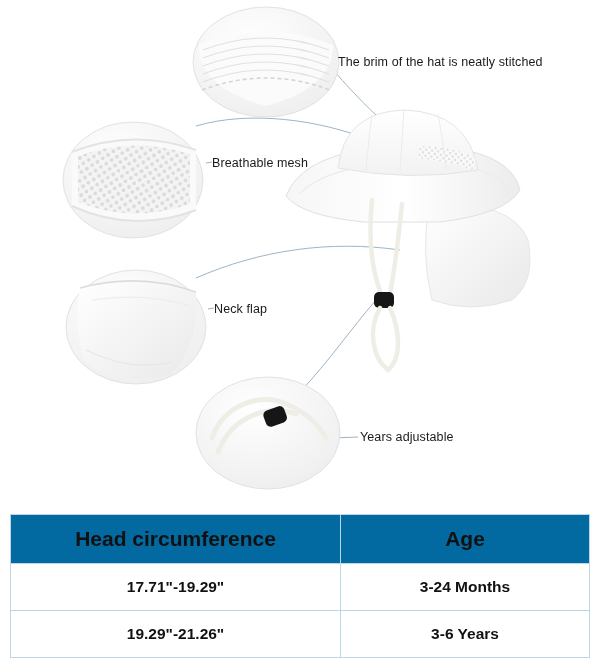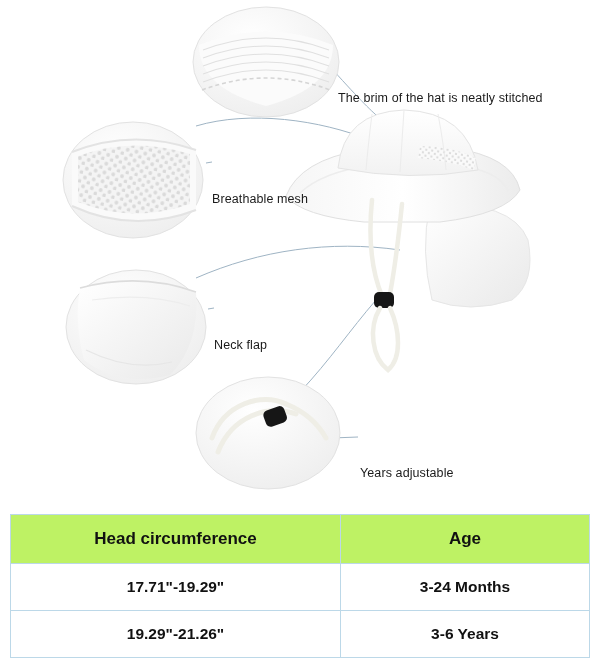--- a/index.html
+++ b/index.html
@@ -33,21 +33,20 @@
     left: 0;
     top: 0;
   }
 
   .callout-label {
     position: absolute;
     font-size: 12.5px;
     color: #1a1a1a;
     white-space: nowrap;
     letter-spacing: 0.1px;
-    margin-top: 36px;
   }
   #label-brim   { left: 338px; top: 55px; }
   #label-mesh   { left: 212px; top: 156px; text-align: center; }
   #label-neck   { left: 214px; top: 302px; }
   #label-chin   { left: 360px; top: 430px; }
 
   
   #size-table {
     position: absolute;
     left: 10px;
@@ -55,22 +54,22 @@
     width: 580px;
     border-collapse: collapse;
     table-layout: fixed;
   }
   #size-table th, #size-table td {
     border: 1px solid #bcd8e8;
     text-align: center;
     color: #111111;
   }
   #size-table thead th {
-    background: #bef264;
-    font-size: 17px;
+    background: #0369a1;
+    font-size: 21px;
     font-weight: bold;
     height: 46px;
   }
   #size-table tbody td {
     background: #ffffff;
     font-size: 15.5px;
     font-weight: bold;
     height: 44px;
   }
   .col-circ { width: 57%; }

